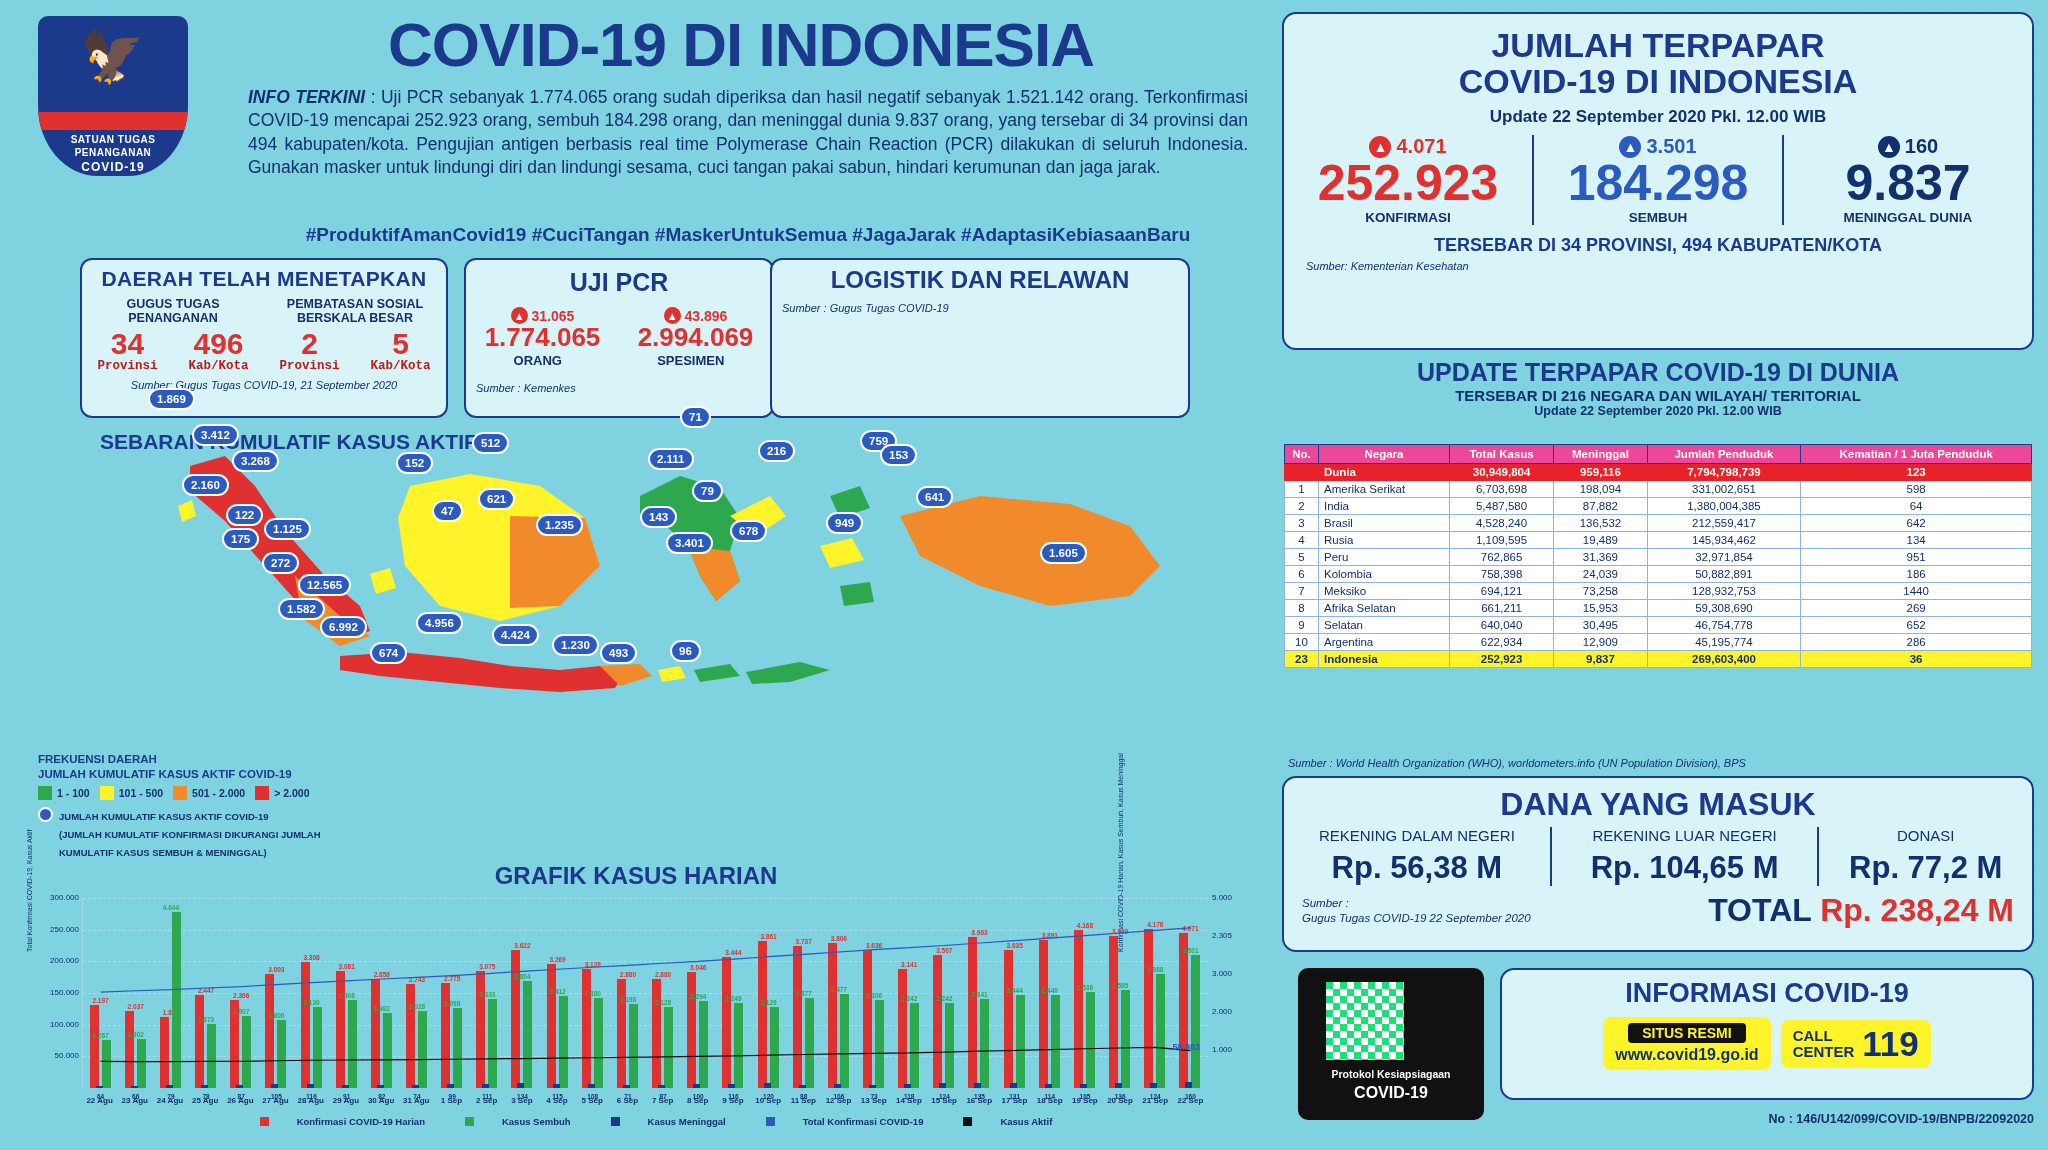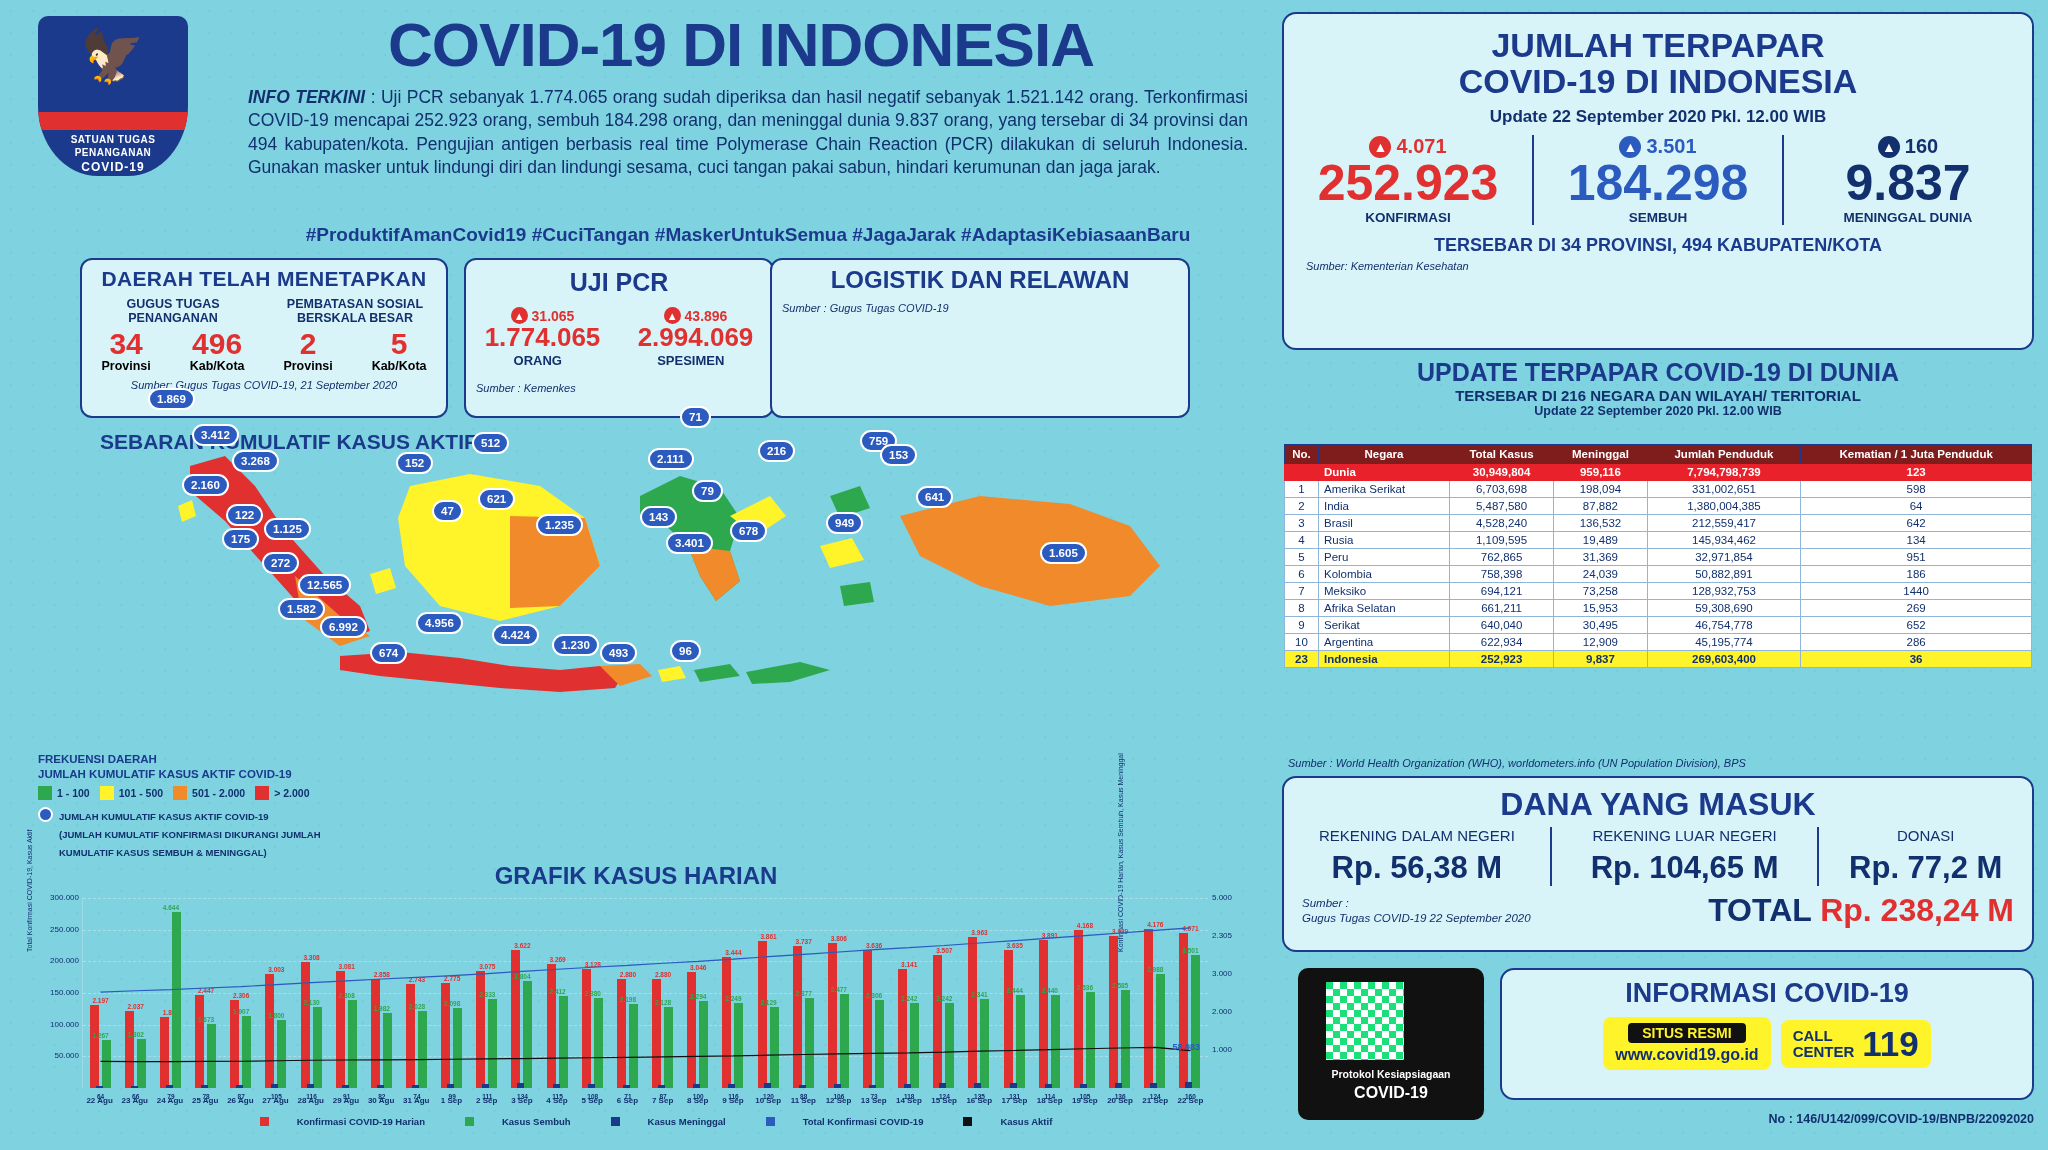--- a/index.html
+++ b/index.html
@@ -65,21 +65,21 @@
 
   .boxtitle { text-align:center; font-weight:bold; color:#1b3a8c; }
   .src { font-size:11px; font-style:italic; color:#12306e; }
 
   .daerah-title { font-size:21px; margin-top:7px; letter-spacing:.3px;}
   .daerah-sub { display:flex; justify-content:space-around; margin-top:6px; }
   .daerah-sub div { text-align:center; font-size:12.5px; font-weight:bold; line-height:1.15; color:#12306e;}
   .daerah-nums { display:flex; justify-content:space-around; margin-top:2px; }
   .daerah-nums .n { text-align:center; }
   .daerah-nums .big { font-size:30px; font-weight:bold; color:#e03030; line-height:1.05;}
-  .daerah-nums .lbl { font-size:12.5px; font-weight:bold; color:#000000; }
+  .daerah-nums .lbl { font-size:12.5px; font-weight:bold; color:#b91c1c;font-family:Liberation Mono, monospace; }
 
   .pcr-title { font-size:25px; margin-top:8px; }
   .pcr-rowtop { display:flex; justify-content:space-around; margin-top:10px; }
   .upchip { display:flex; align-items:center; gap:4px; font-size:14px; font-weight:bold; color:#e03030;}
   .arrowup {
     width:17px; height:17px; border-radius:50%; background:#e03030; color:#fff;
     font-size:11px; display:flex; align-items:center; justify-content:center; font-weight:bold;
   }
   .pcr-rowbig { display:flex; justify-content:space-around; margin-top:-2px;}
   .pcr-rowbig .v { font-size:26px; font-weight:bold; color:#e03030; }
@@ -164,21 +164,21 @@
   .tersebar { text-align:center; font-size:18px; font-weight:bold; color:#1b3a8c; margin-top:10px;}
   .p1src { font-size:11px; font-style:italic; color:#12306e; margin:4px 0 0 22px;}
 
   .dunia-title { position:absolute; left:6px; top:358px; width:752px; text-align:center;}
   .dunia-title .a { font-size:25px; font-weight:bold; color:#1b3a8c;}
   .dunia-title .b { font-size:15px; font-weight:bold; color:#12306e;}
   .dunia-title .c { font-size:12.5px; font-weight:bold; color:#12306e;}
 
   table.world { position:absolute; left:8px; top:444px; width:748px; border-collapse:collapse; font-size:11.5px;}
   table.world th {
-    background:#7f1d1d; color:#fff; font-size:11.5px; font-weight:bold;
+    background:#ec4899; color:#fff; font-size:11.5px; font-weight:bold;
     border:1px solid #1b3a8c; padding:3px 4px; text-align:center;
   }
   table.world td { border:1px solid #8fb6d8; padding:2px 5px; background:#fff; color:#12306e;}
   table.world td.no { text-align:center; width:34px;}
   table.world td.num { text-align:center; }
   table.world tr.dunia td { background:#e8212a; color:#fff; font-weight:bold; border-color:#e8212a;}
   table.world tr.indo td { background:#fff32a; color:#12306e; font-weight:bold;}
   .worldsrc { position:absolute; left:12px; top:757px; font-size:11px; font-style:italic; color:#12306e;}
 
   .p2 { left:6px; top:776px; width:752px; height:176px; }
@@ -859,21 +859,21 @@
           <tr>
             <td class="no">8</td>
             <td class="">Afrika Selatan</td>
             <td class="num">661,211</td>
             <td class="num">15,953</td>
             <td class="num">59,308,690</td>
             <td class="num">269</td>
           </tr>
           <tr>
             <td class="no">9</td>
-            <td class="">Serikat</td>
+            <td class="">Selatan</td>
             <td class="num">640,040</td>
             <td class="num">30,495</td>
             <td class="num">46,754,778</td>
             <td class="num">652</td>
           </tr>
           <tr>
             <td class="no">10</td>
             <td class="">Argentina</td>
             <td class="num">622,934</td>
             <td class="num">12,909</td>

